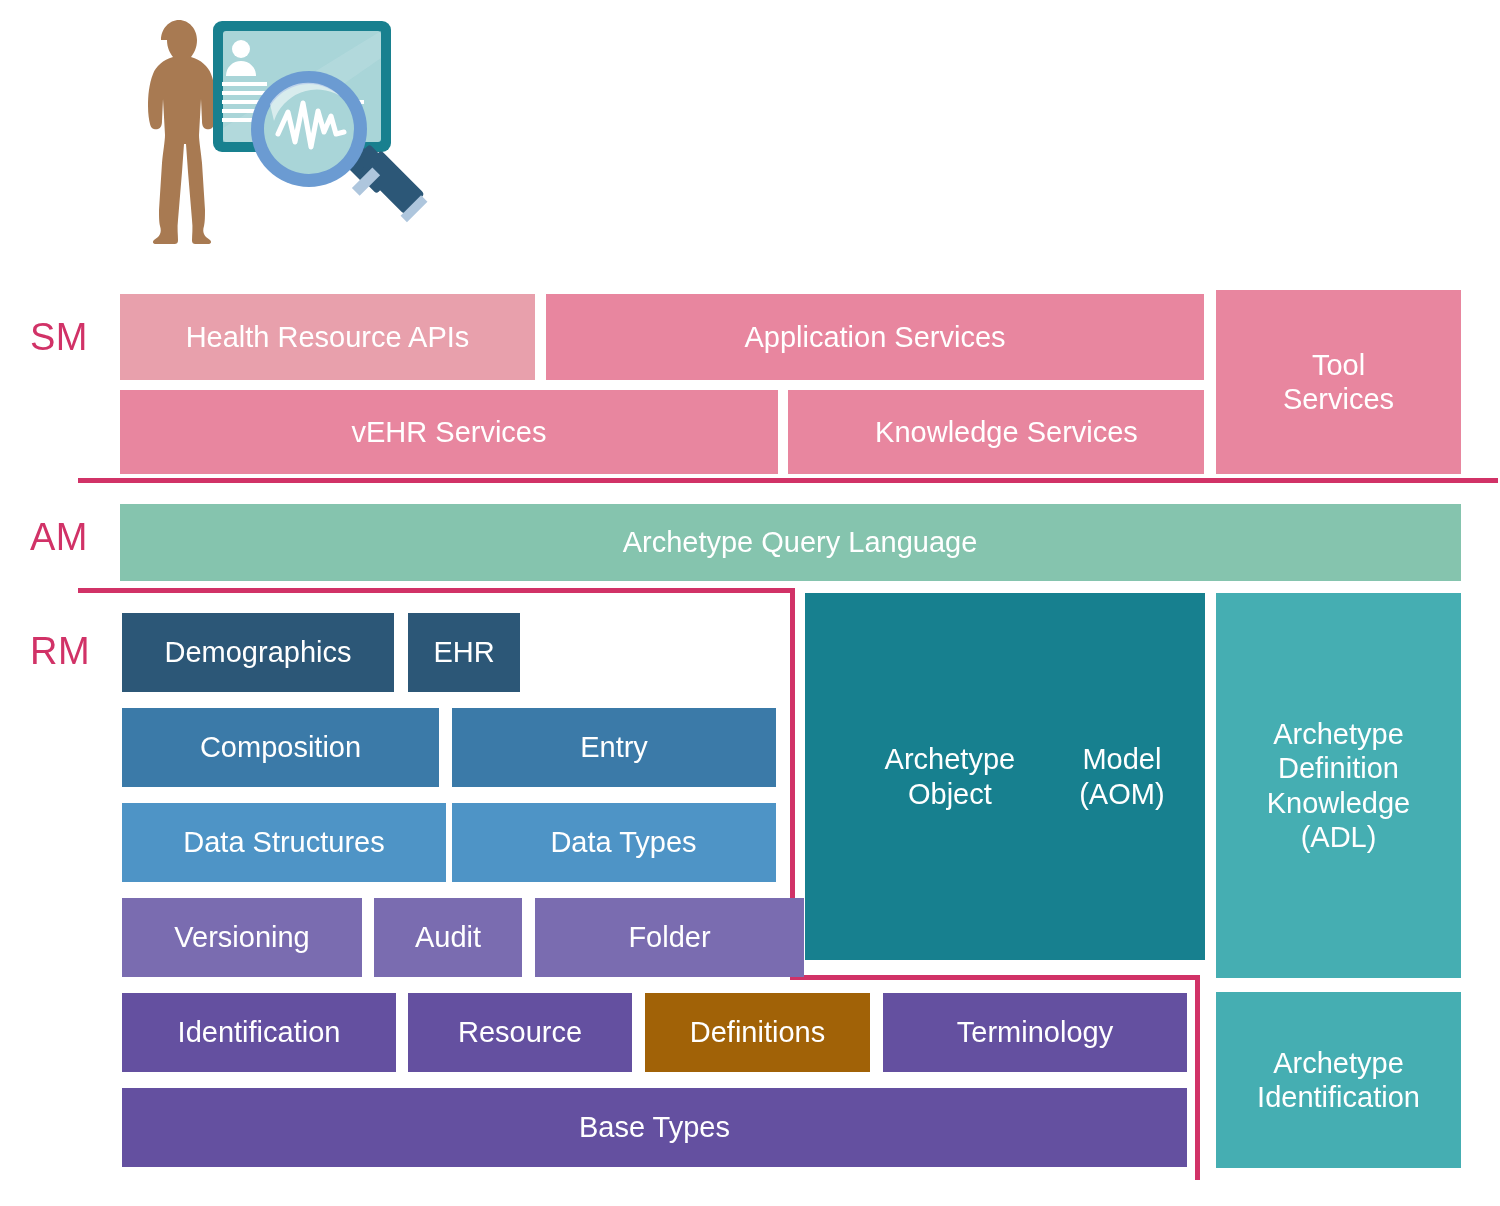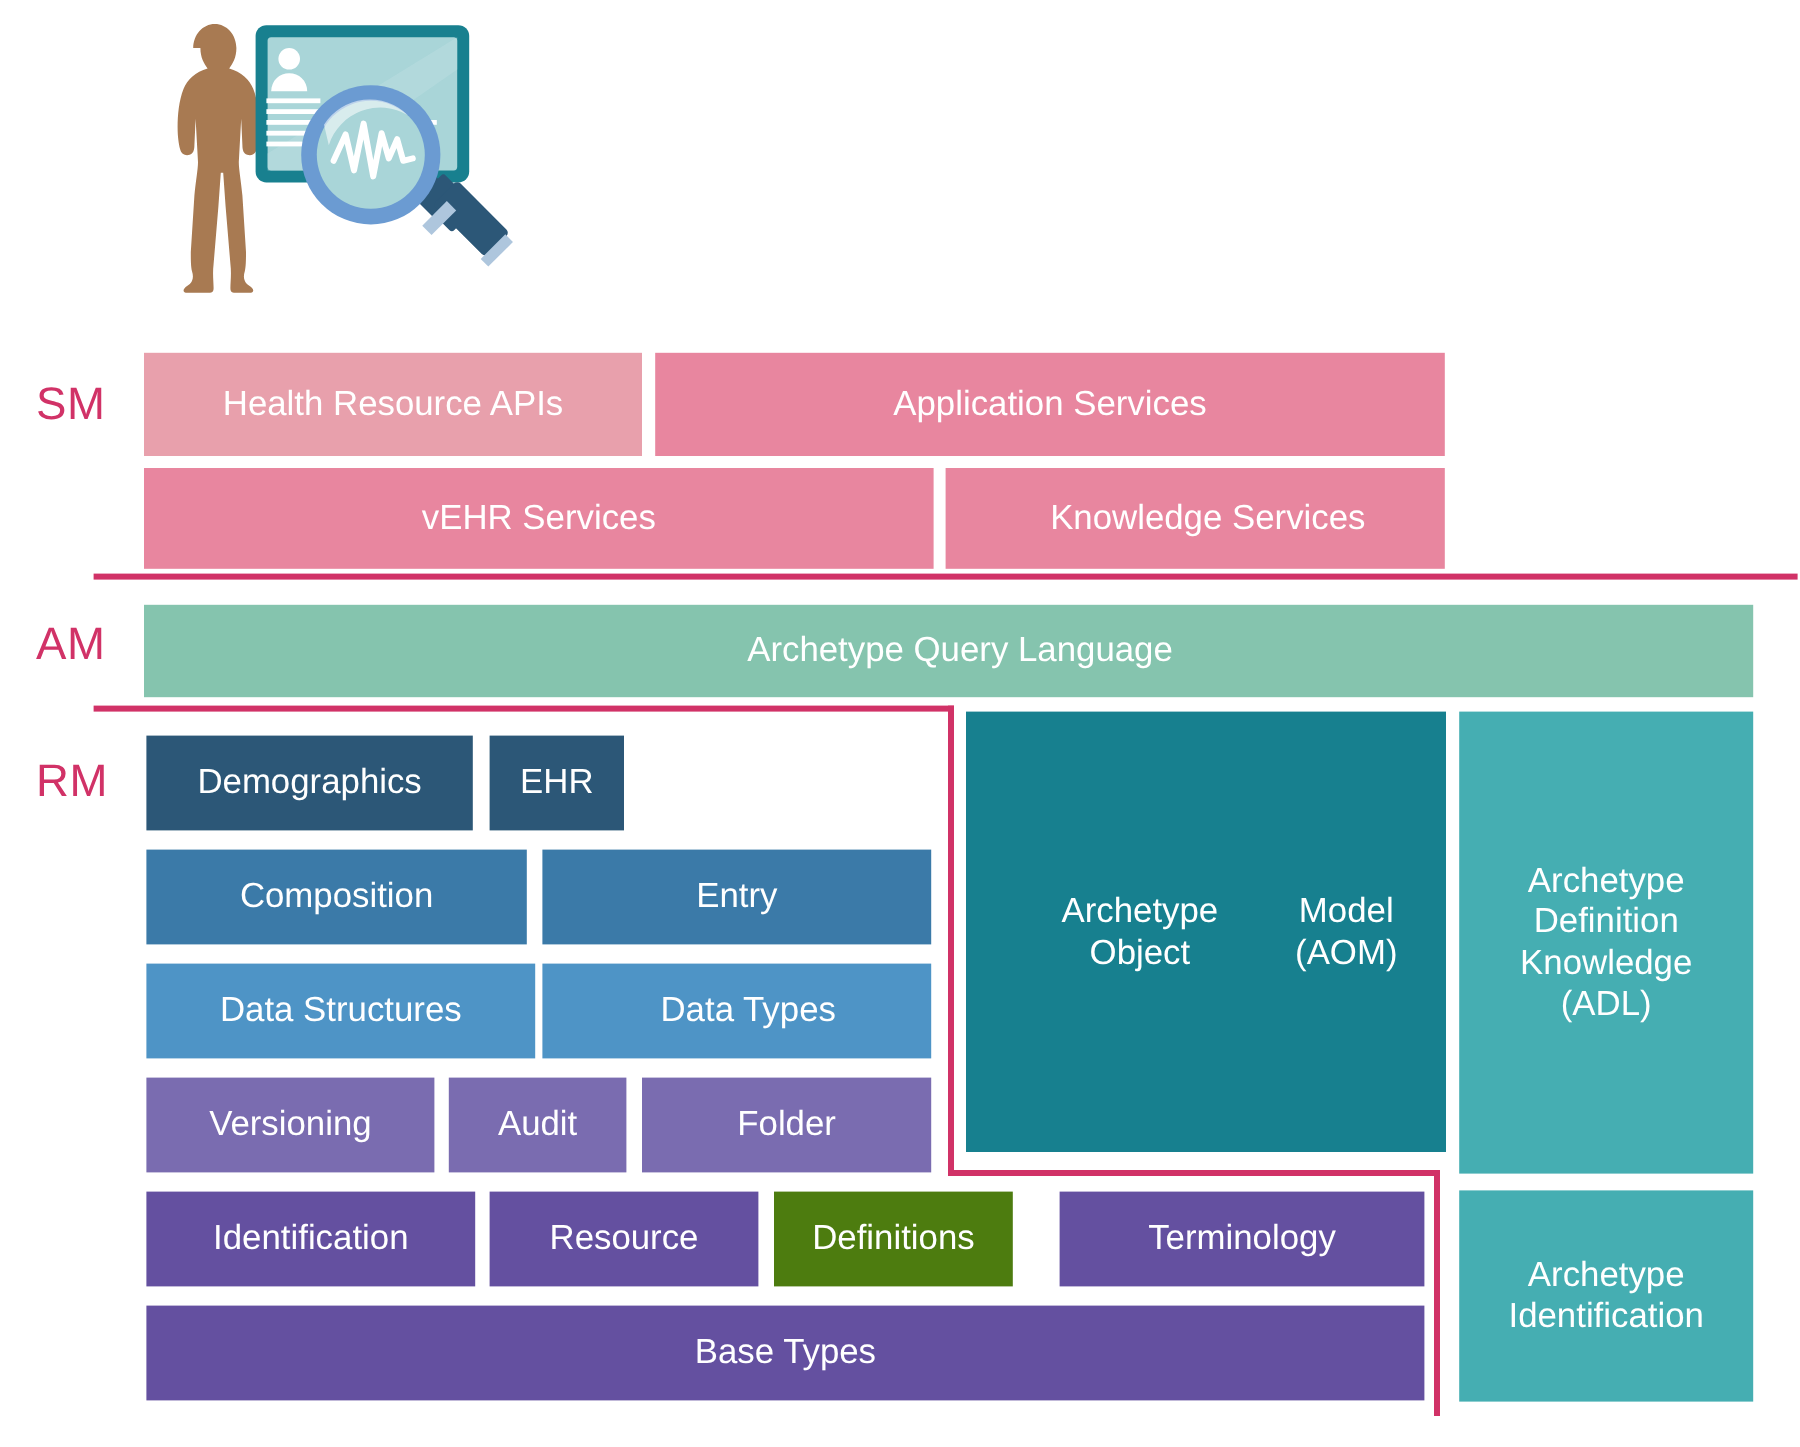--- a/index.html
+++ b/index.html
@@ -130,20 +130,24 @@
   <div class="tier-label" id="label-rm">RM</div>
 
   <div class="divider" id="div-sm-am"></div>
 
   <div class="box" style="left:120px; top:294px; width:415px; height:86px; background:#e8a0ac;">Health Resource APIs</div>
   <div class="box" style="left:546px; top:294px; width:658px; height:86px; background:#e8869f;">Application Services</div>
 
   <div class="box" style="left:120px; top:390px; width:658px; height:84px; background:#e8869f;text-align:right;">vEHR Services</div>
   <div class="box" style="left:788px; top:390px; width:416px; height:84px; background:#e8869f;padding-left:29px;">Knowledge Services</div>
 
+  <div class="box multiline" style="left:1216px; top:290px; width:245px; height:184px; background:#e8869f; flex-direction:column;">
+    <span>Tool</span>
+    <span>Services</span>
+  </div>
 
   <div class="box" style="left:120px; top:504px; width:1341px; height:77px; background:#85c4ae;padding-left:27px;">Archetype Query Language</div>
 
   <div class="divider" id="div-am-rm"></div>
 
   <div id="rm-bracket">
     <div class="seg v-mid"></div>
     <div class="seg h-bot"></div>
     <div class="seg v-right"></div>
   </div>
@@ -152,25 +156,25 @@
   <div class="box" style="left:408px; top:613px; width:112px; height:79px; background:#2c5777;">EHR</div>
 
   <div class="box" style="left:122px; top:708px; width:317px; height:79px; background:#3b7aa8;">Composition</div>
   <div class="box" style="left:452px; top:708px; width:324px; height:79px; background:#3b7aa8;">Entry</div>
 
   <div class="box" style="left:122px; top:803px; width:324px; height:79px; background:#4e94c6;">Data Structures</div>
   <div class="box" style="left:452px; top:803px; width:324px; height:79px; background:#4e94c6;padding-left:27px;">Data Types</div>
 
   <div class="box" style="left:122px; top:898px; width:240px; height:79px; background:#7a6cb0;">Versioning</div>
   <div class="box" style="left:374px; top:898px; width:148px; height:79px; background:#7a6cb0;">Audit</div>
-  <div class="box" style="left:535px; top:898px; width:241px; height:79px; background:#7a6cb0;">Folder</div>
+  <div class="box" style="left:535px; top:898px; width:269px; height:79px; background:#7a6cb0;">Folder</div>
 
   <div class="box" style="left:122px; top:993px; width:274px; height:79px; background:#6450a0;">Identification</div>
   <div class="box" style="left:408px; top:993px; width:224px; height:79px; background:#6450a0;">Resource</div>
-  <div class="box" style="left:645px; top:993px; width:199px; height:79px; background:#4d7c0f;">Definitions</div>
+  <div class="box" style="left:645px; top:993px; width:225px; height:79px; background:#a16207;">Definitions</div>
   <div class="box" style="left:883px; top:993px; width:304px; height:79px; background:#6450a0;">Terminology</div>
 
   <div class="box" style="left:122px; top:1088px; width:1065px; height:79px; background:#6450a0;">Base Types</div>
 
   <div class="box multiline" style="left:805px; top:593px; width:400px; height:367px; background:#17808f; flex-direction:row;padding-left:48px;">
     <span>Archetype Object</span>
     <span>Model (AOM)</span>
   </div>
 
   <div class="box multiline" style="left:1216px; top:593px; width:245px; height:385px; background:#45aeb2; flex-direction:column;">

